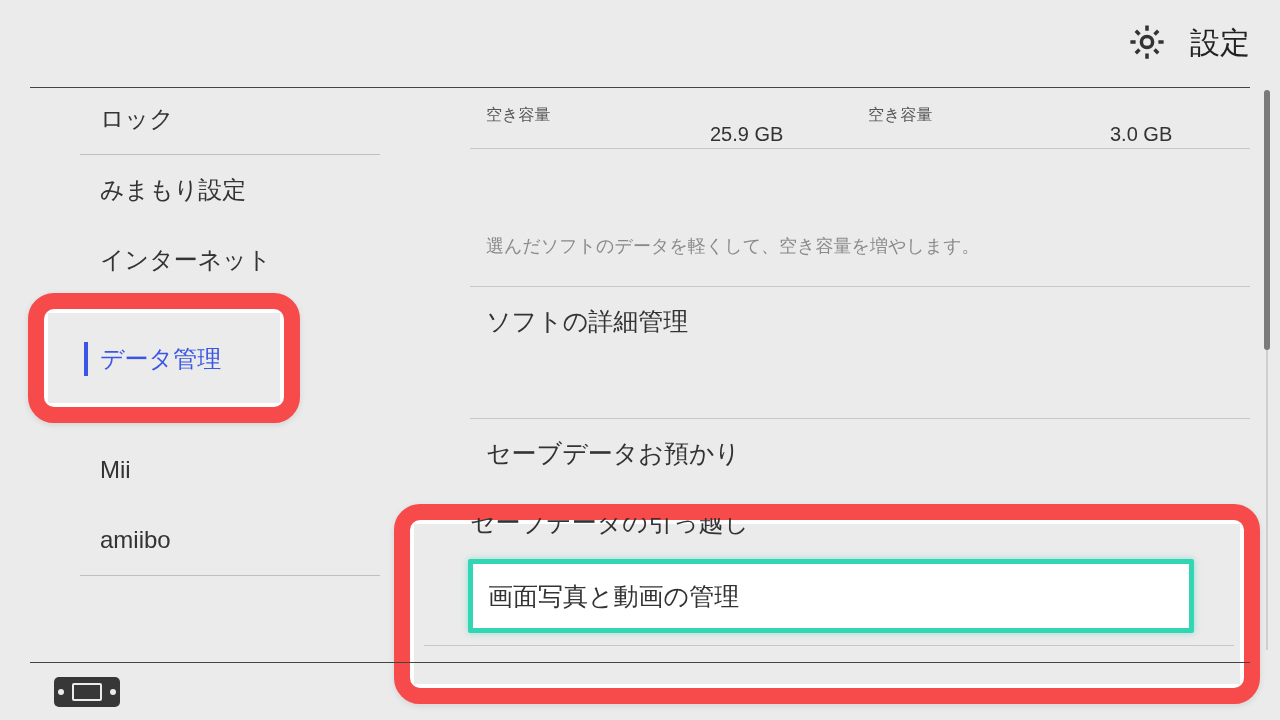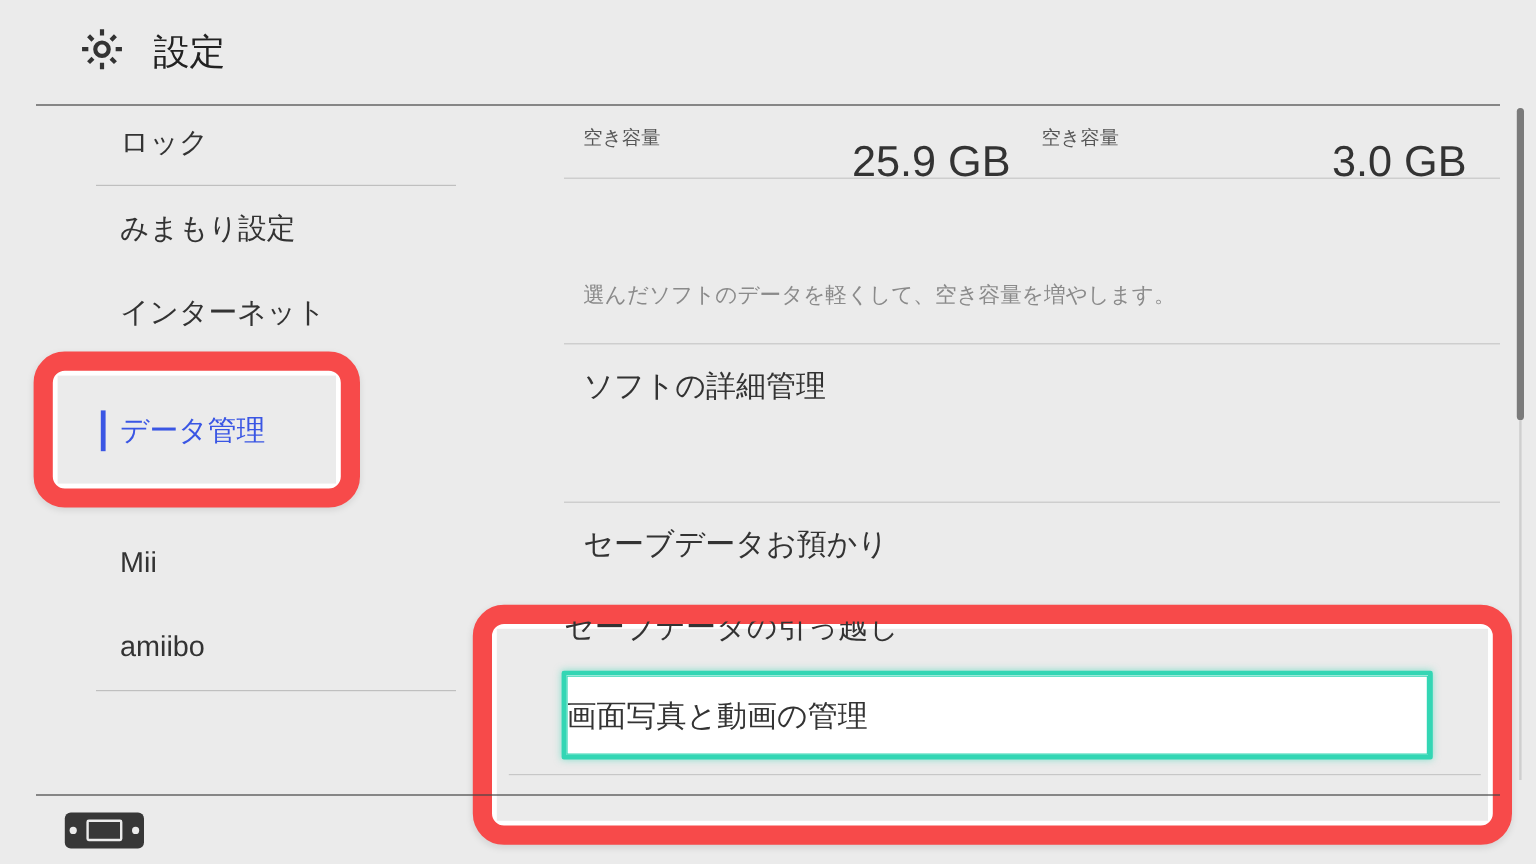--- a/index.html
+++ b/index.html
@@ -1,35 +1,35 @@
 <!DOCTYPE html>
 <html><head>
 <meta charset="utf-8">
 <style>
   * { box-sizing: border-box; margin: 0; padding: 0; }
   html, body { width: 1280px; height: 720px; overflow: hidden; background: #ebebeb; font-family: -apple-system, "Hiragino Sans", "Yu Gothic", "Meiryo", sans-serif; color: #333; }
-  .header { position: absolute; top: 0; left: 30px; right: 30px; height: 88px; border-bottom: 1px solid #444; display: flex; align-items: center; padding-left: 34px; gap: 22px; }
+  .header { position: absolute; top: 0; left: 30px; right: 30px; height: 88px; border-bottom: 1px solid #444; display: flex; align-items: center; padding-left: 34px; gap: 22px; justify-content: flex-end; }
   .gear-svg { width: 42px; height: 42px; }
   .header-title { font-size: 30px; font-weight: 400; color: #222; }
   .sidebar { position: absolute; top: 88px; left: 0; width: 410px; bottom: 60px; }
   .side-list { position: absolute; left: 80px; right: 30px; top: 0; }
   .side-item { height: 70px; display: flex; align-items: center; padding-left: 20px; font-size: 24px; color: #333; position: relative; cursor: pointer; }
   .side-item.active { color: #3a56e4; text-align: right; }
   .side-item.active::before { content:""; position:absolute; left:4px; top:18px; bottom:18px; width:4px; background:#3a56e4; }
   .side-hr { border: none; border-top: 1px solid #bfbfbf; margin: 0; }
   .highlight-sidebar { position: absolute; left: 28px; top: 293px; width: 272px; height: 130px; border: 16px solid #f74a4a; border-radius: 26px; background: #fff; pointer-events: none; box-shadow: 0 2px 6px rgba(0,0,0,0.1); }
   .highlight-sidebar-inner { position:absolute; inset:4px; background:#ebebeb; }
   .content { position: absolute; top: 88px; left: 410px; right: 20px; bottom: 60px; }
   .storage-row { position: absolute; top: -6px; left: 60px; right: 10px; height: 66px; display: flex; align-items: center; }
   .storage-label { font-size: 16px; color: #555; }
-  .storage-val { font-size: 36px; font-weight: 500; color: #333; margin-top: 39px; }
+  .storage-val { font-size: 20px; font-weight: 500; color: #333; margin-top: 39px; }
   .sub-hr { position:absolute; left:60px; right:10px; border:none; border-top:1px solid #c7c7c7; }
   .row { position: absolute; left: 60px; right: 10px; height: 70px; display: flex; align-items: center; padding-left: 16px; font-size: 25px; color: #333; cursor: pointer; }
   .desc { position:absolute; left:76px; font-size:18px; color:#8a8a8a; }
-  .focused-row { position:absolute; left:58px; right:36px; height:74px; background:#fff; border:4px solid #33d6b4; box-shadow: inset 0 0 0 1px #33d6b4, 0 0 6px rgba(51,214,180,0.5); display:flex; align-items:center; font-size:25px; color:#333; cursor:pointer; border-radius:2px; }
+  .focused-row { position:absolute; left:58px; right:36px; height:74px; background:#fff; border:4px solid #33d6b4; box-shadow: inset 0 0 0 1px #33d6b4, 0 0 6px rgba(51,214,180,0.5); display:flex; align-items:center; padding-left:16px; font-size:25px; color:#333; cursor:pointer; border-radius:2px; }
   .highlight-content { position:absolute; left:394px; top:504px; width:866px; height:200px; border:16px solid #f74a4a; border-radius:26px; background:#fff; pointer-events:none; box-shadow:0 2px 6px rgba(0,0,0,0.1); }
   .highlight-content-inner { position:absolute; inset:4px; background:#ebebeb; }
   .footer { position:absolute; left:30px; right:30px; bottom:0; height:58px; border-top:1px solid #444; display:flex; align-items:center; }
   .console-icon { margin-left:24px; width:66px; height:30px; background:#373737; border-radius:5px; display:flex; align-items:center; justify-content:space-between; padding:0 4px; }
   .console-icon .cdot { width:6px; height:6px; border-radius:50%; background:#ebebeb; }
   .scrollbar { position:absolute; right:10px; top:90px; width:6px; height:560px; background:transparent; }
   .scrollbar::before { content:""; position:absolute; left:2px; top:0; bottom:0; width:2px; background:#cfcfcf; }
   .scrollbar-thumb { position:absolute; left:0; top:0; width:6px; height:260px; background:#7a7a7a; border-radius:3px; }
 </style>
 </head>

